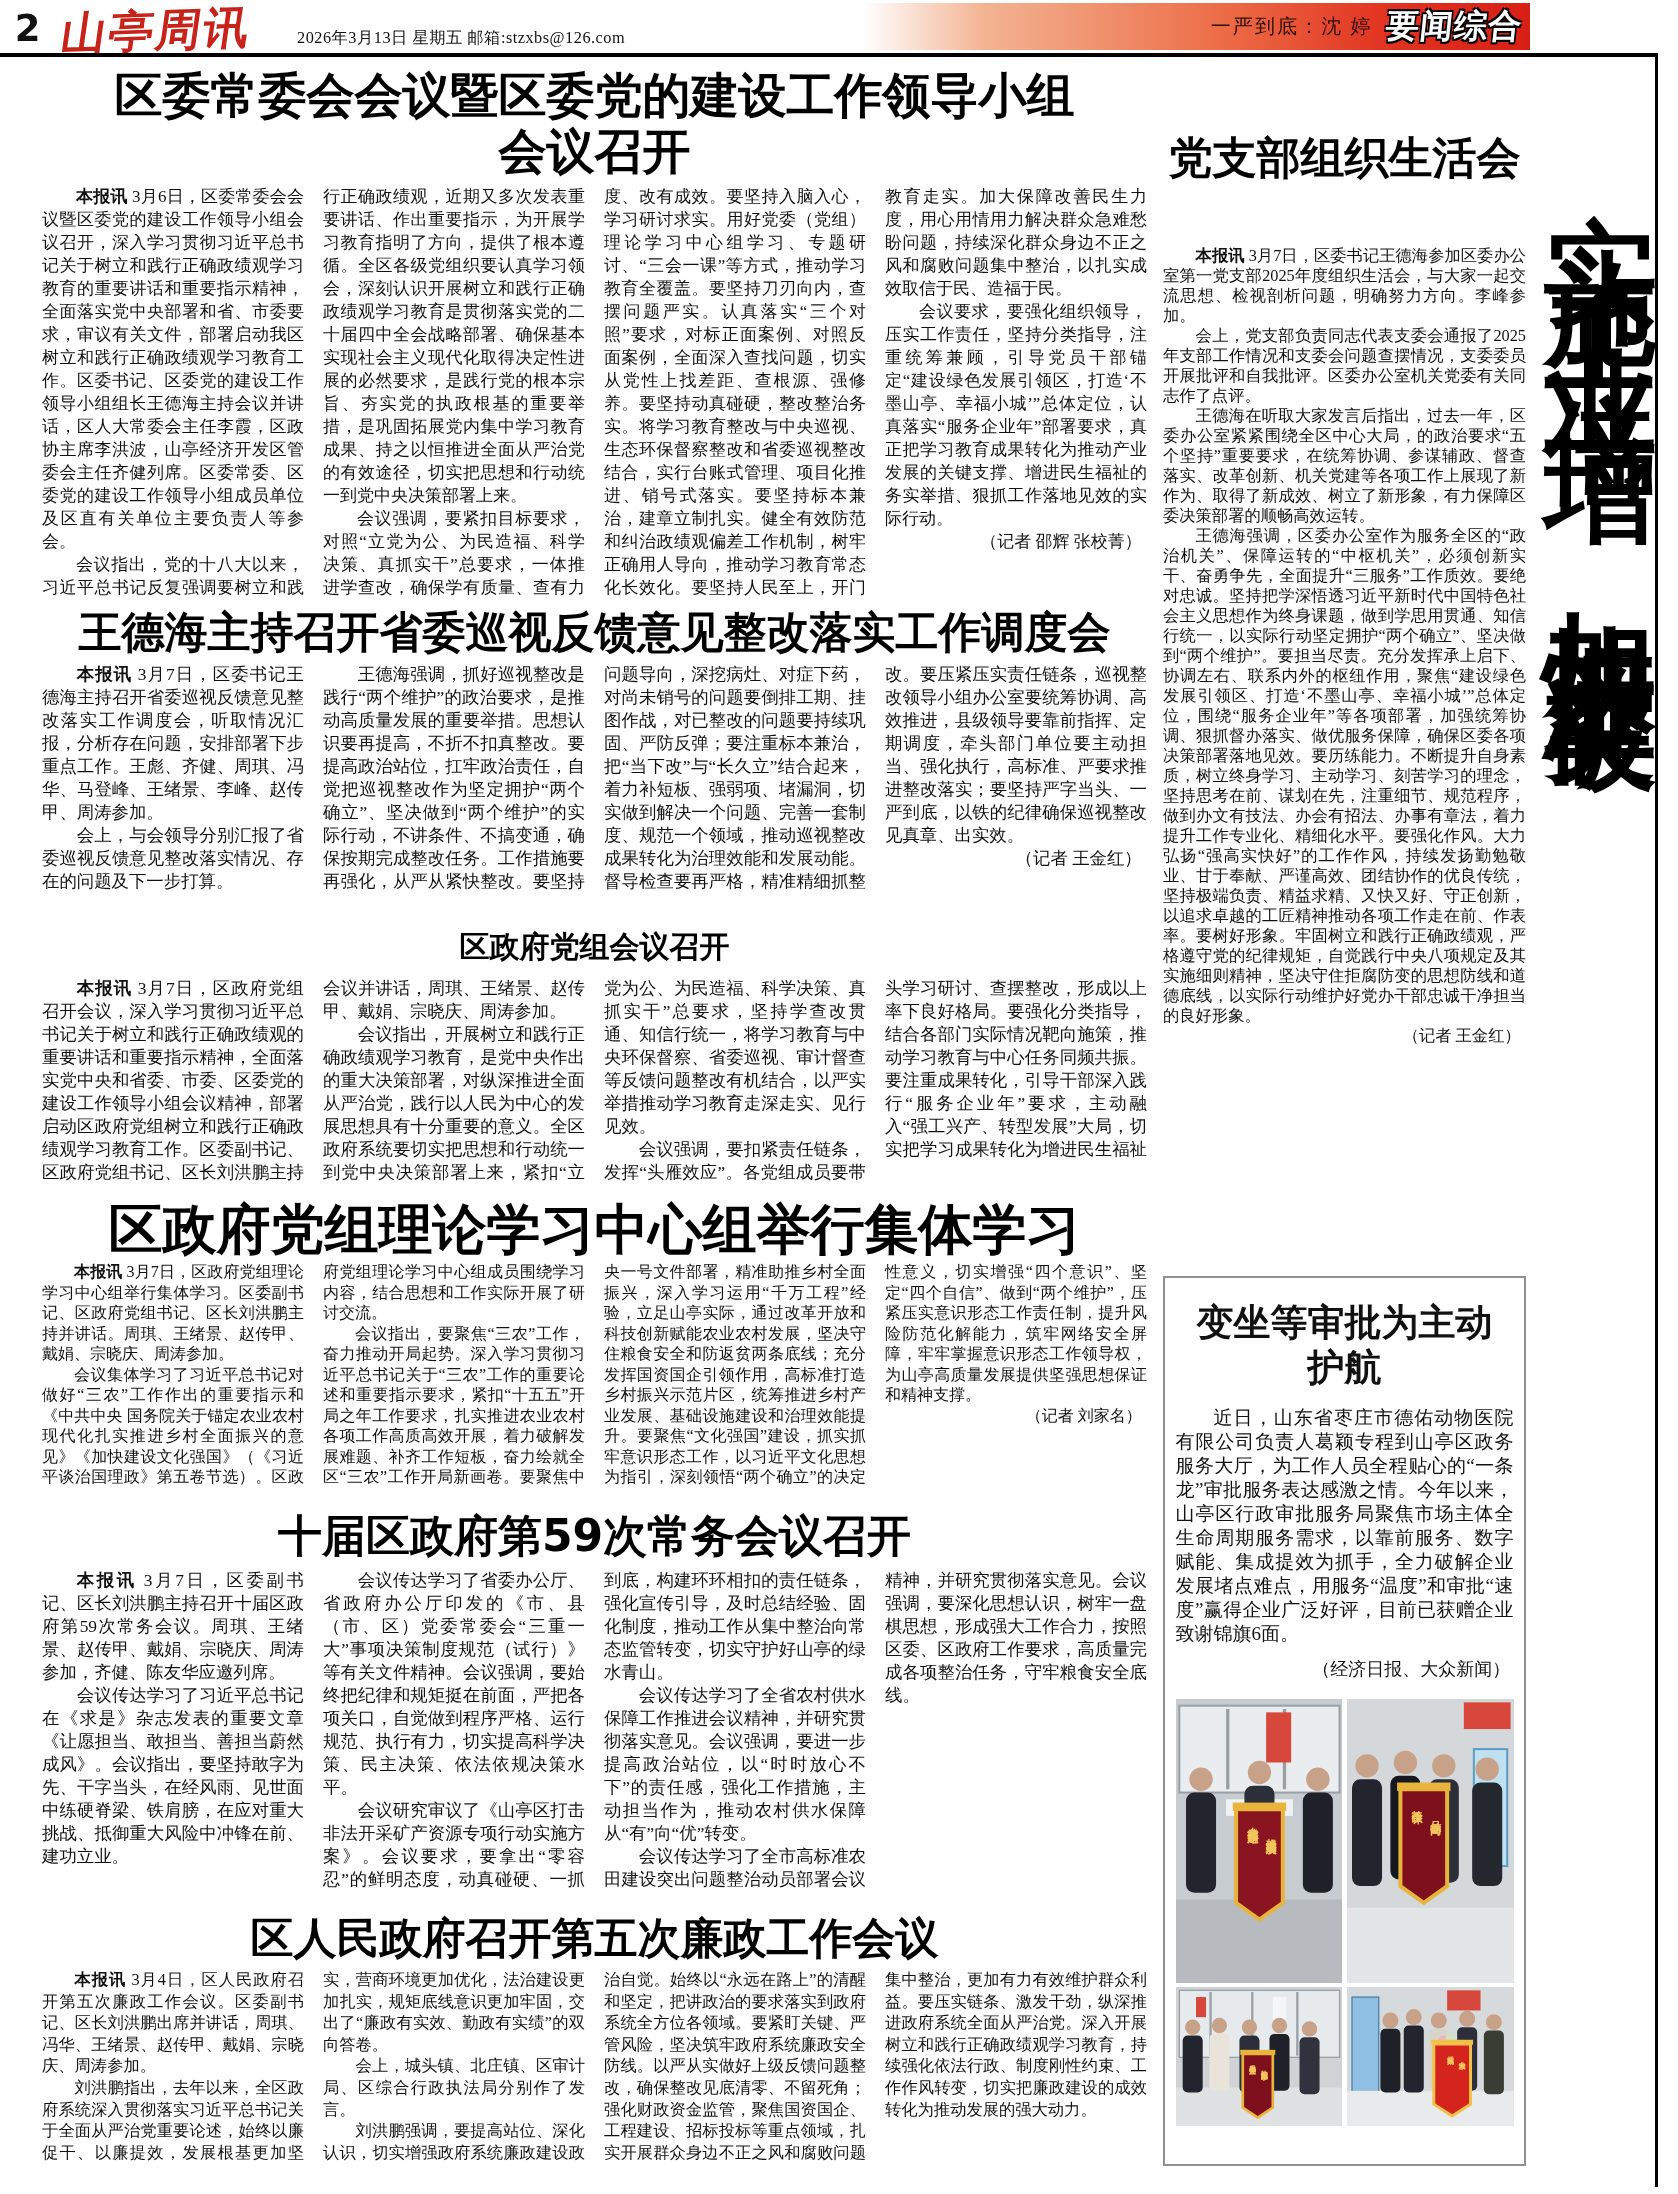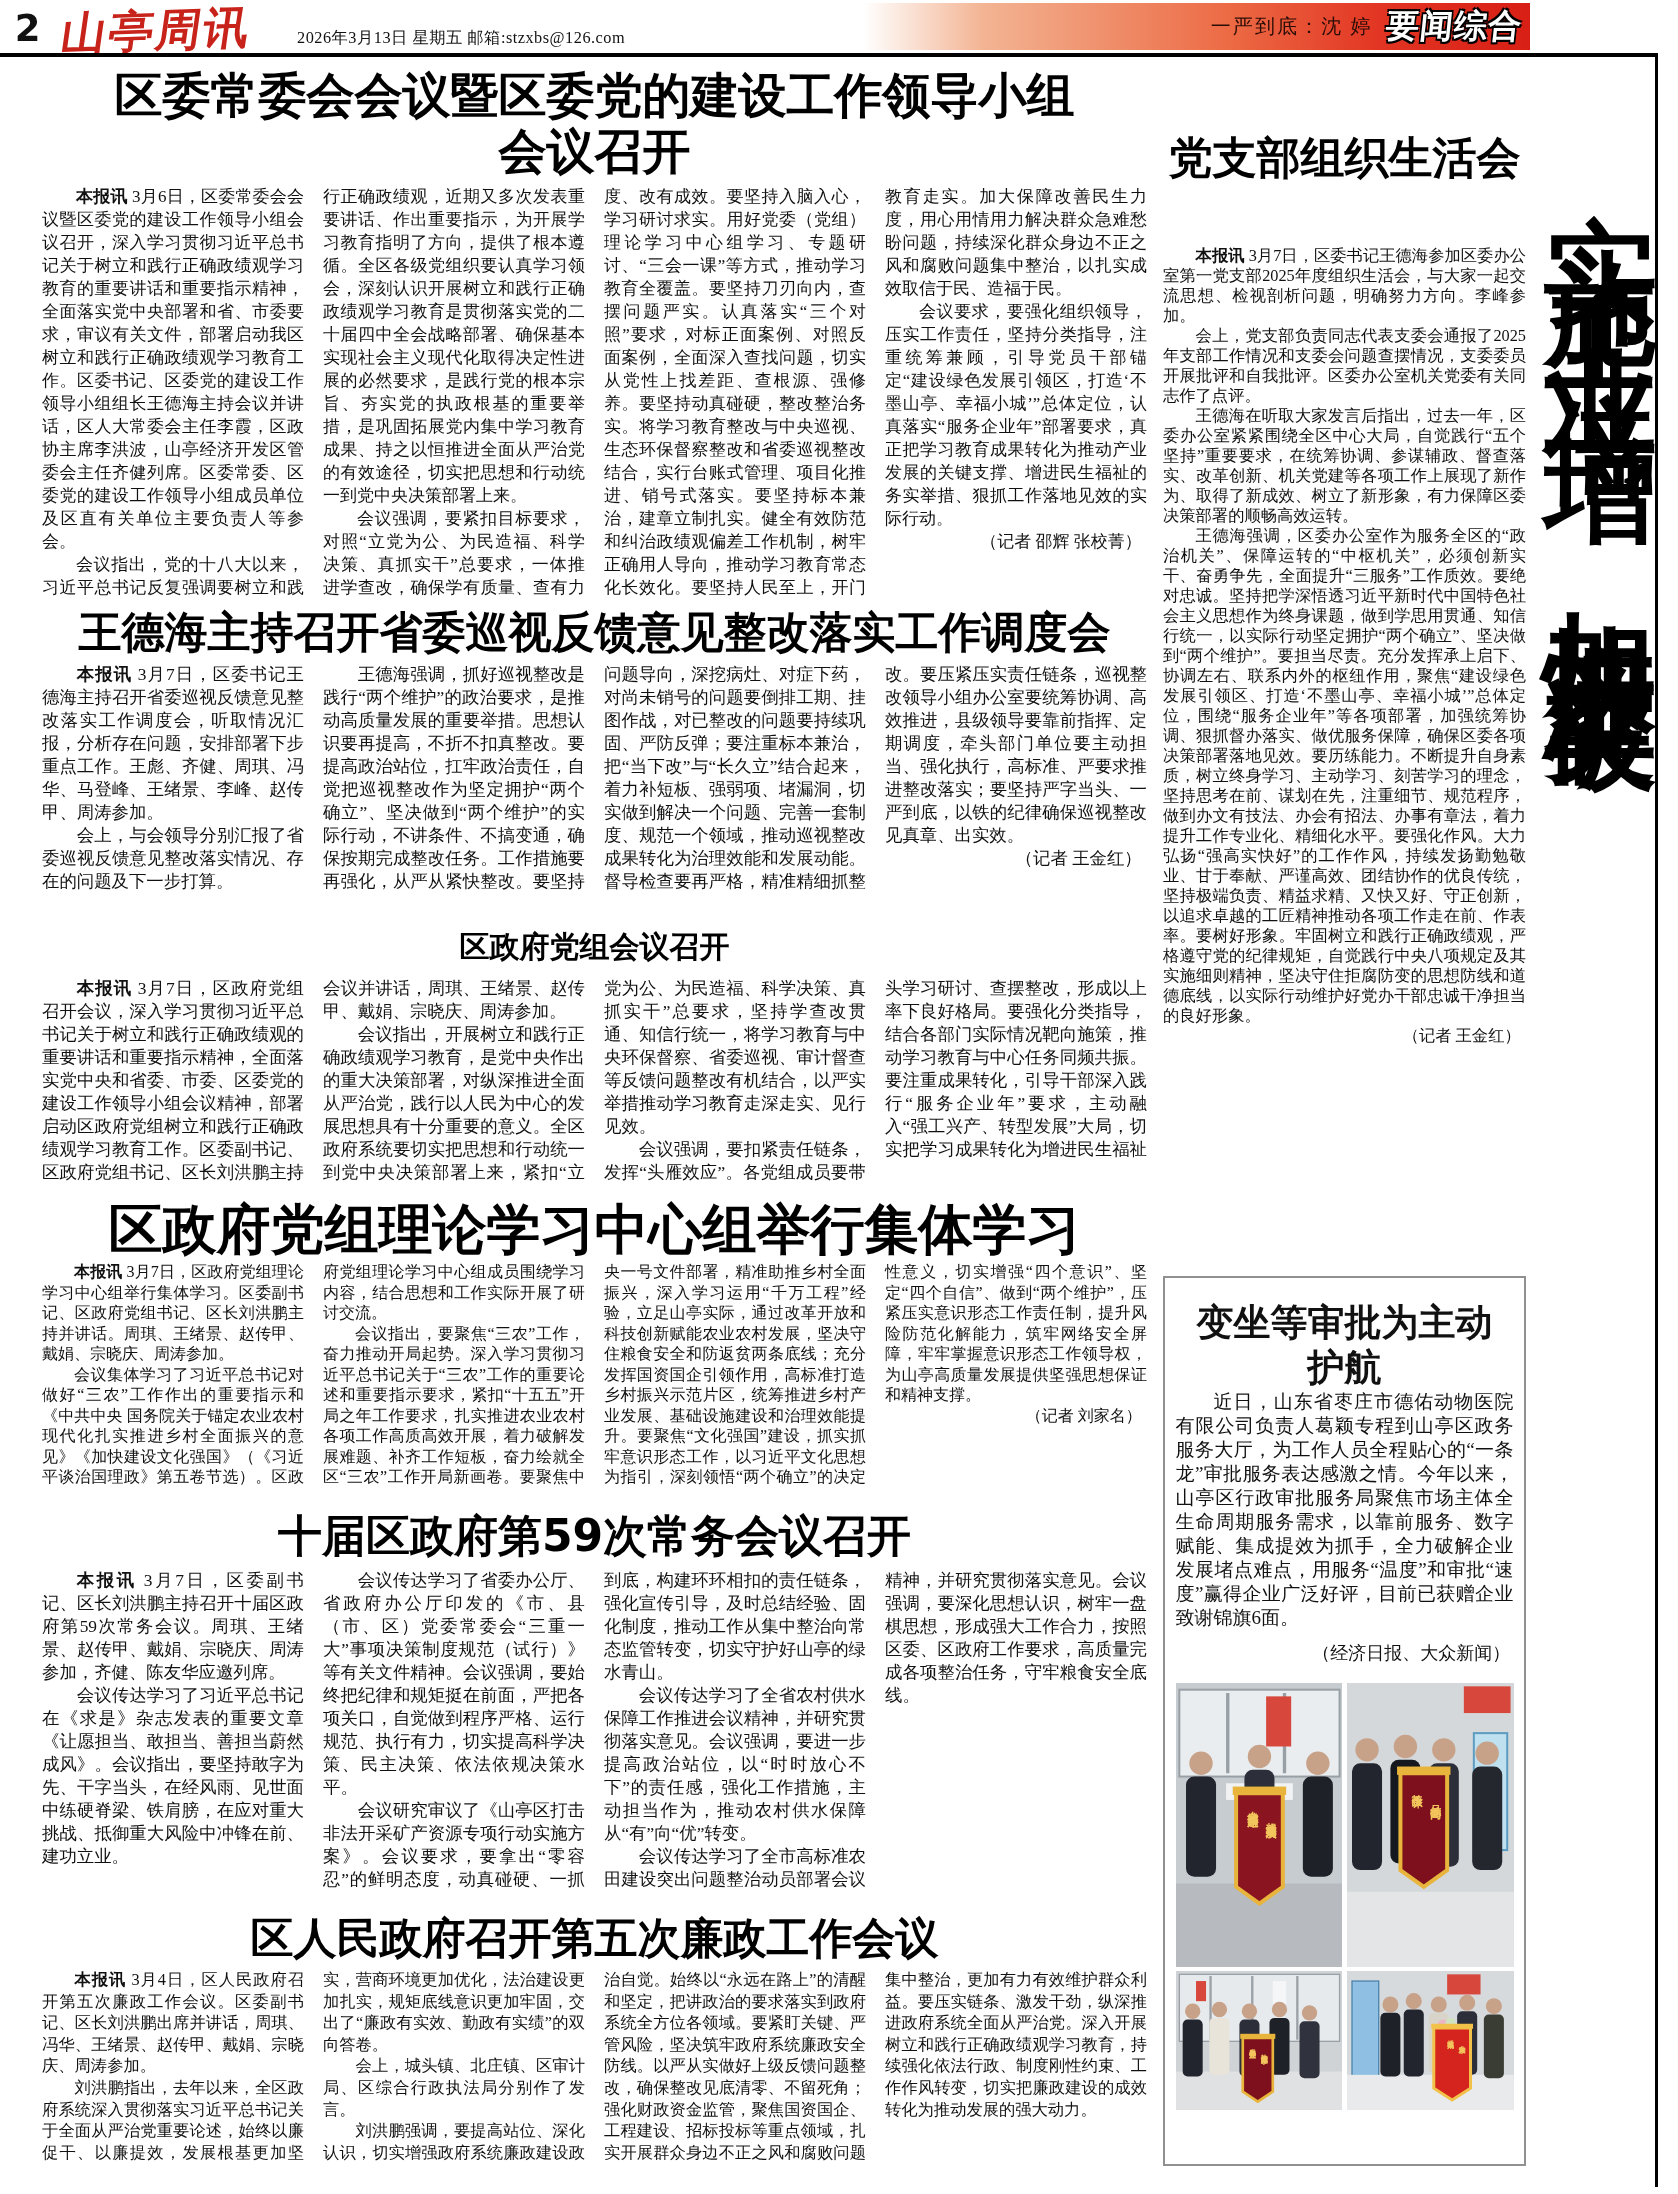--- a/index.html
+++ b/index.html
@@ -48,21 +48,21 @@
   #a6-body  { top:1969px; height:208px; column-count:4; font-size:16.3px; line-height:21.6px; }
 
   
   .rc { position:absolute; left:1163px; width:363px; }
   #g-title { top:132px; left:1163px; width:363px; font-size:44px; line-height:52px; }
   #g-body { top:246px; height:995px; font-size:16.3px; line-height:20px; text-align:justify; overflow:hidden; }
   #g-body p { text-indent:2em; }
 
   .hbox { position:absolute; left:1163px; top:1276px; width:363px; height:890px; border:2.1px solid #909090; padding:8.4px 10.5px; }
   .h-title { text-align:center; font-family:"DejaVu Sans", sans-serif; font-weight:900; font-size:37px; line-height:45px; margin-top:13.7px; }
-  .h-body { font-size:19px; line-height:24px; text-align:justify; }
+  .h-body { margin-top:16px; font-size:19px; line-height:24px; text-align:justify; }
   .h-body p { text-indent:2em; }
   .h-byline { text-align:right; font-size:18px; margin-top:10.5px; padding-right:3.2px; }
 
   
   .photo-grid { margin-top:18px; display:grid; grid-template-columns:1fr 1fr; grid-template-rows:284px 139px; gap:4.2px; }
   .photo { position:relative; overflow:hidden; background:#cdd1d5; }
   .photo svg { display:block; width:100%; height:100%; }
   .pennant-text { position:absolute; writing-mode:vertical-rl; text-orientation:upright; color:#f3c65d; font-family:"DejaVu Sans", sans-serif; font-weight:bold; }
   .pt-lg { font-size:11px; letter-spacing:1.1px; }
   .pt-sm { font-size:6.8px; letter-spacing:0.5px; }
@@ -140,21 +140,21 @@
   <p>刘洪鹏强调，要提高站位、深化认识，切实增强政府系统廉政建设政治自觉。始终以“永远在路上”的清醒和坚定，把讲政治的要求落实到政府系统全方位各领域。要紧盯关键、严管风险，坚决筑牢政府系统廉政安全防线。以严从实做好上级反馈问题整改，确保整改见底清零、不留死角；强化财政资金监管，聚焦国资国企、工程建设、招标投标等重点领域，扎实开展群众身边不正之风和腐败问题集中整治，更加有力有效维护群众利益。要压实链条、激发干劲，纵深推进政府系统全面从严治党。深入开展树立和践行正确政绩观学习教育，持续强化依法行政、制度刚性约束、工作作风转变，切实把廉政建设的成效转化为推动发展的强大动力。</p>
 
 </div>
 
 <div class="headline hl-lines" id="g-title" style="left:1163px;width:363px;">
   <div>党支部组织生活会</div>
 </div>
 <div class="rc rc-body" id="g-body">
   <p><b class="lead">本报讯</b><span> 3月7日，区委书记王德海参加区委办公室第一党支部2025年度组织生活会，与大家一起交流思想、检视剖析问题，明确努力方向。李峰参加。</span></p>
   <p>会上，党支部负责同志代表支委会通报了2025年支部工作情况和支委会问题查摆情况，支委委员开展批评和自我批评。区委办公室机关党委有关同志作了点评。</p>
-  <p>王德海在听取大家发言后指出，过去一年，区委办公室紧紧围绕全区中心大局，自觉践行“五个坚持”重要要求，在统筹协调、参谋辅政、督查落实、改革创新、机关党建等各项工作上展现了新作为、取得了新成效、树立了新形象，有力保障区委决策部署的顺畅高效运转。</p>
+  <p>王德海在听取大家发言后指出，过去一年，区委办公室紧紧围绕全区中心大局，的政治要求“五个坚持”重要要求，在统筹协调、参谋辅政、督查落实、改革创新、机关党建等各项工作上展现了新作为、取得了新成效、树立了新形象，有力保障区委决策部署的顺畅高效运转。</p>
   <p>王德海强调，区委办公室作为服务全区的“政治机关”、保障运转的“中枢机关”，必须创新实干、奋勇争先，全面提升“三服务”工作质效。要绝对忠诚。坚持把学深悟透习近平新时代中国特色社会主义思想作为终身课题，做到学思用贯通、知信行统一，以实际行动坚定拥护“两个确立”、坚决做到“两个维护”。要担当尽责。充分发挥承上启下、协调左右、联系内外的枢纽作用，聚焦“建设绿色发展引领区、打造‘不墨山亭、幸福小城’”总体定位，围绕“服务企业年”等各项部署，加强统筹协调、狠抓督办落实、做优服务保障，确保区委各项决策部署落地见效。要历练能力。不断提升自身素质，树立终身学习、主动学习、刻苦学习的理念，坚持思考在前、谋划在先，注重细节、规范程序，做到办文有技法、办会有招法、办事有章法，着力提升工作专业化、精细化水平。要强化作风。大力弘扬“强高实快好”的工作作风，持续发扬勤勉敬业、甘于奉献、严谨高效、团结协作的优良传统，坚持极端负责、精益求精、又快又好、守正创新，以追求卓越的工匠精神推动各项工作走在前、作表率。要树好形象。牢固树立和践行正确政绩观，严格遵守党的纪律规矩，自觉践行中央八项规定及其实施细则精神，坚决守住拒腐防变的思想防线和道德底线，以实际行动维护好党办干部忠诚干净担当的良好形象。</p>
   <p class="byline">（记者 王金红）</p>
 </div>
 
 <div class="hbox">
   <div class="h-title">
     <div>变坐等审批为主动</div>
     <div>护航</div>
   </div>
   <div class="h-body">

